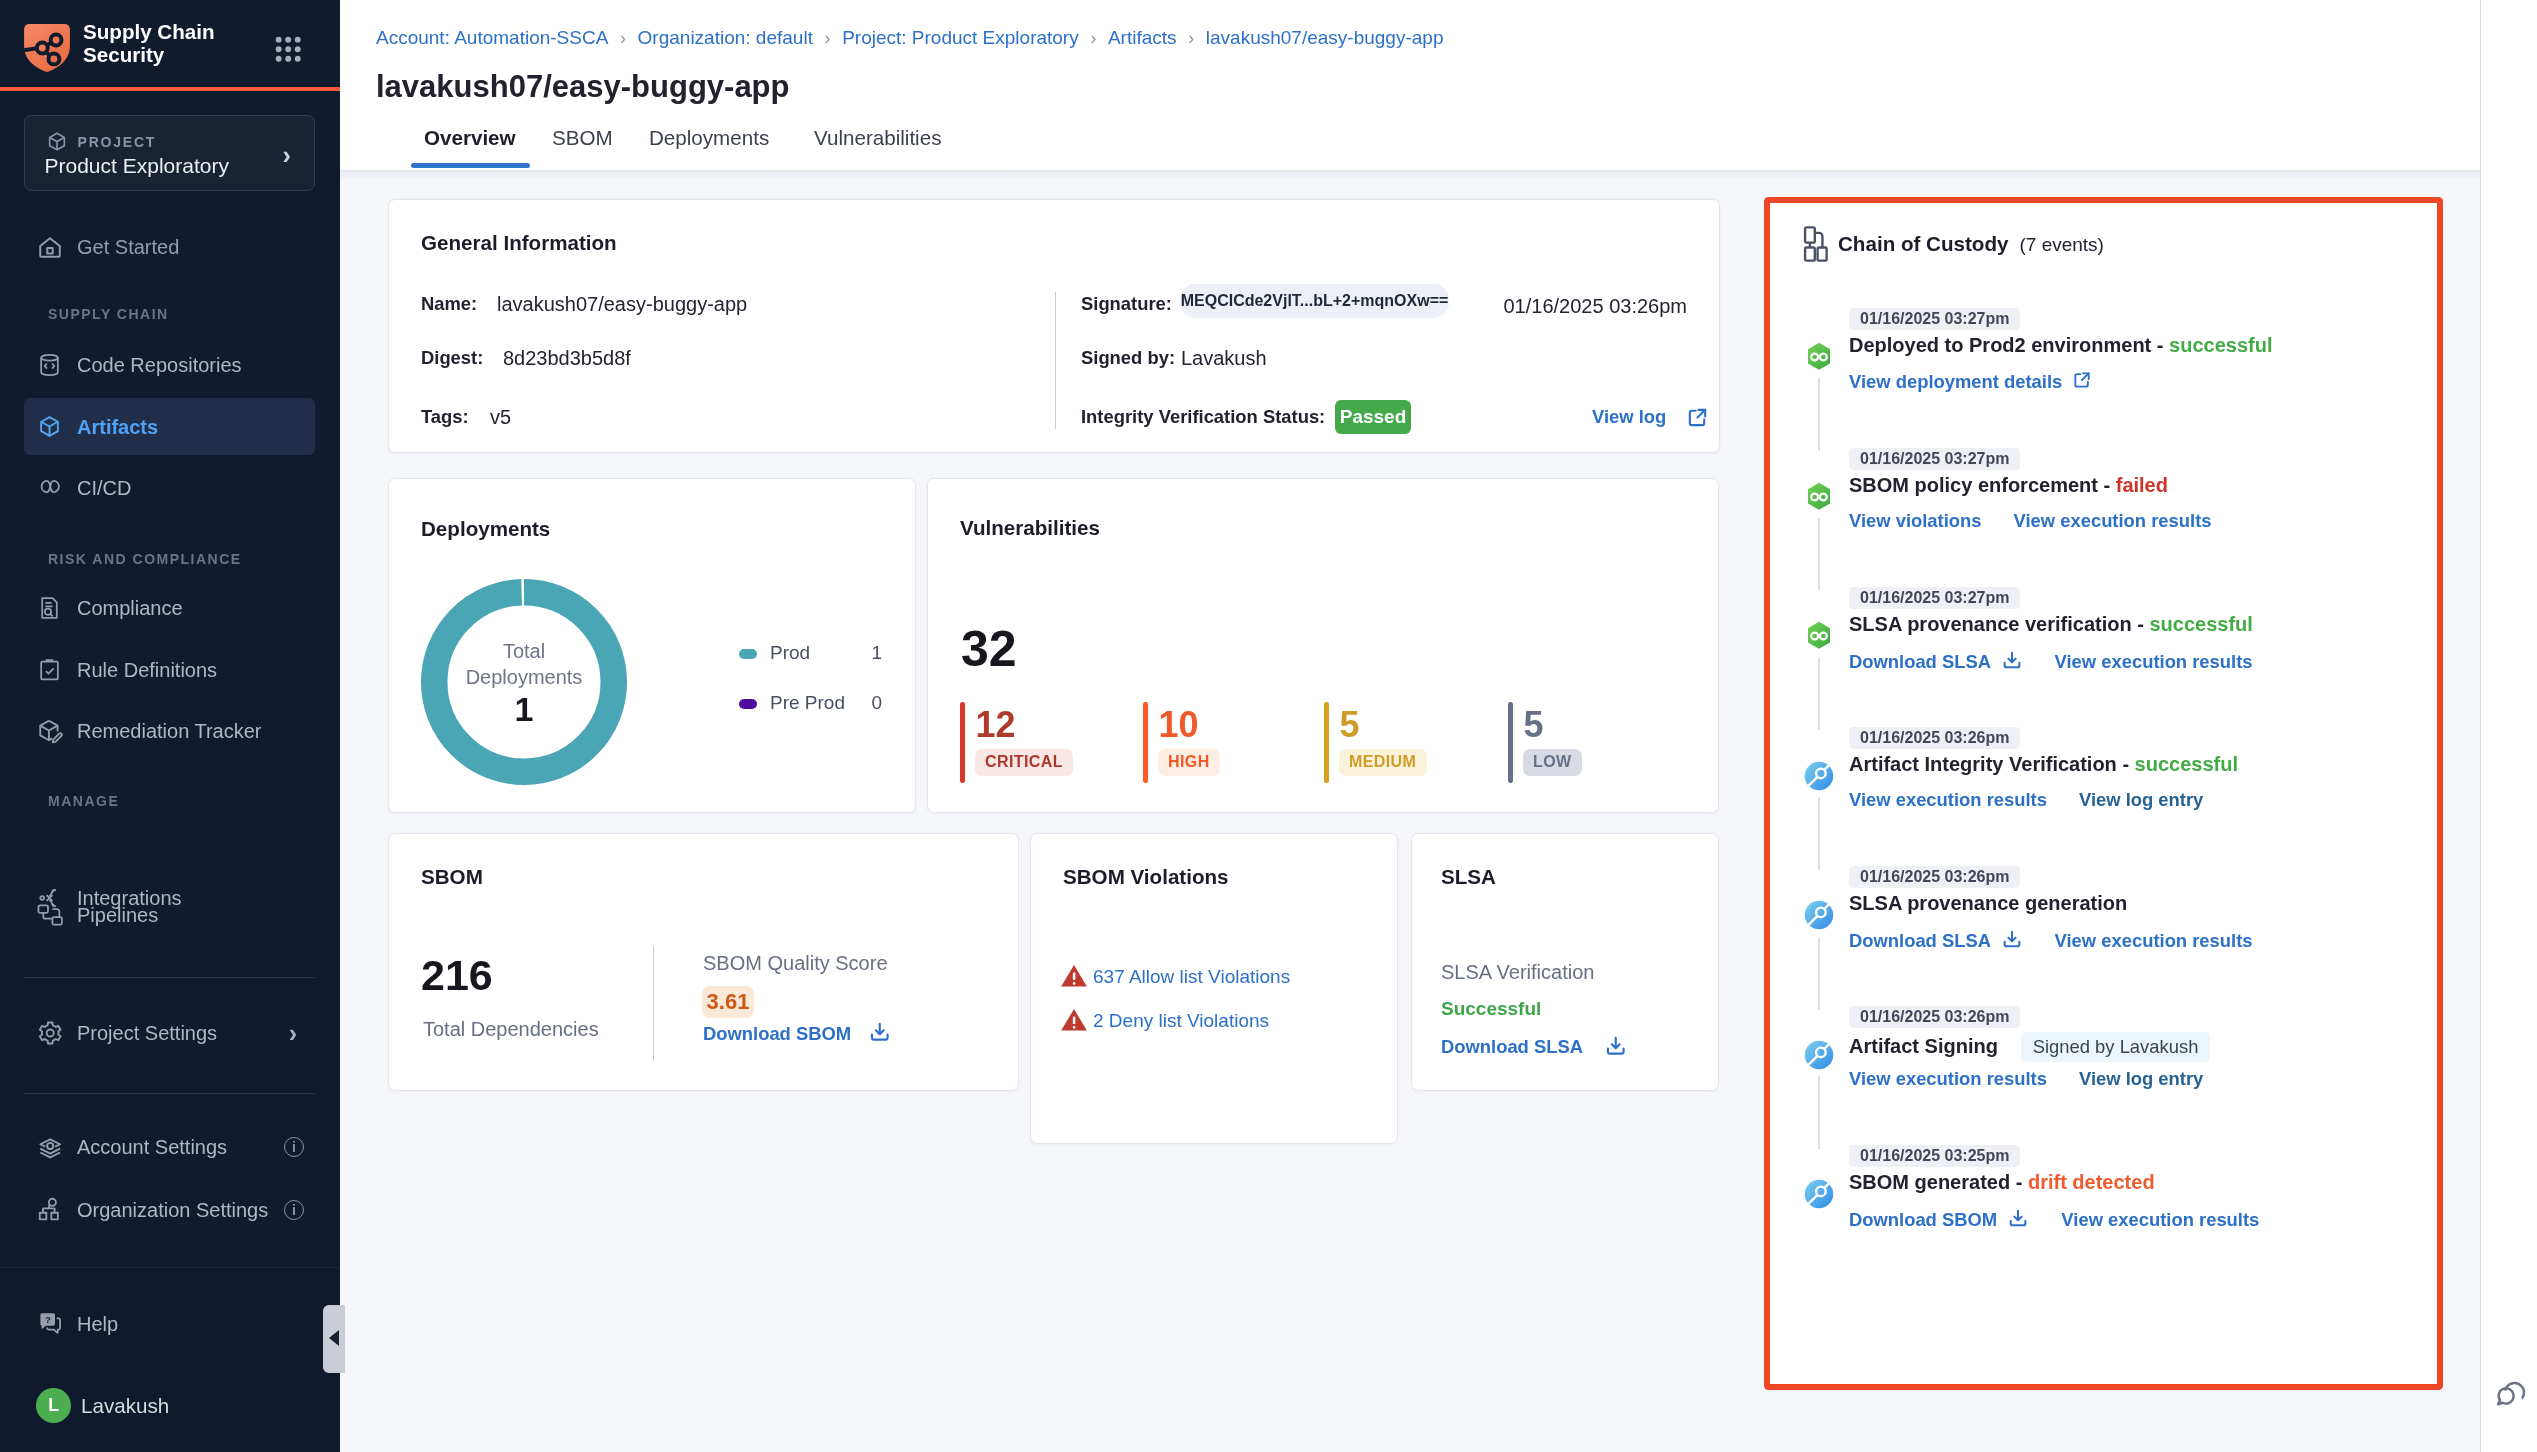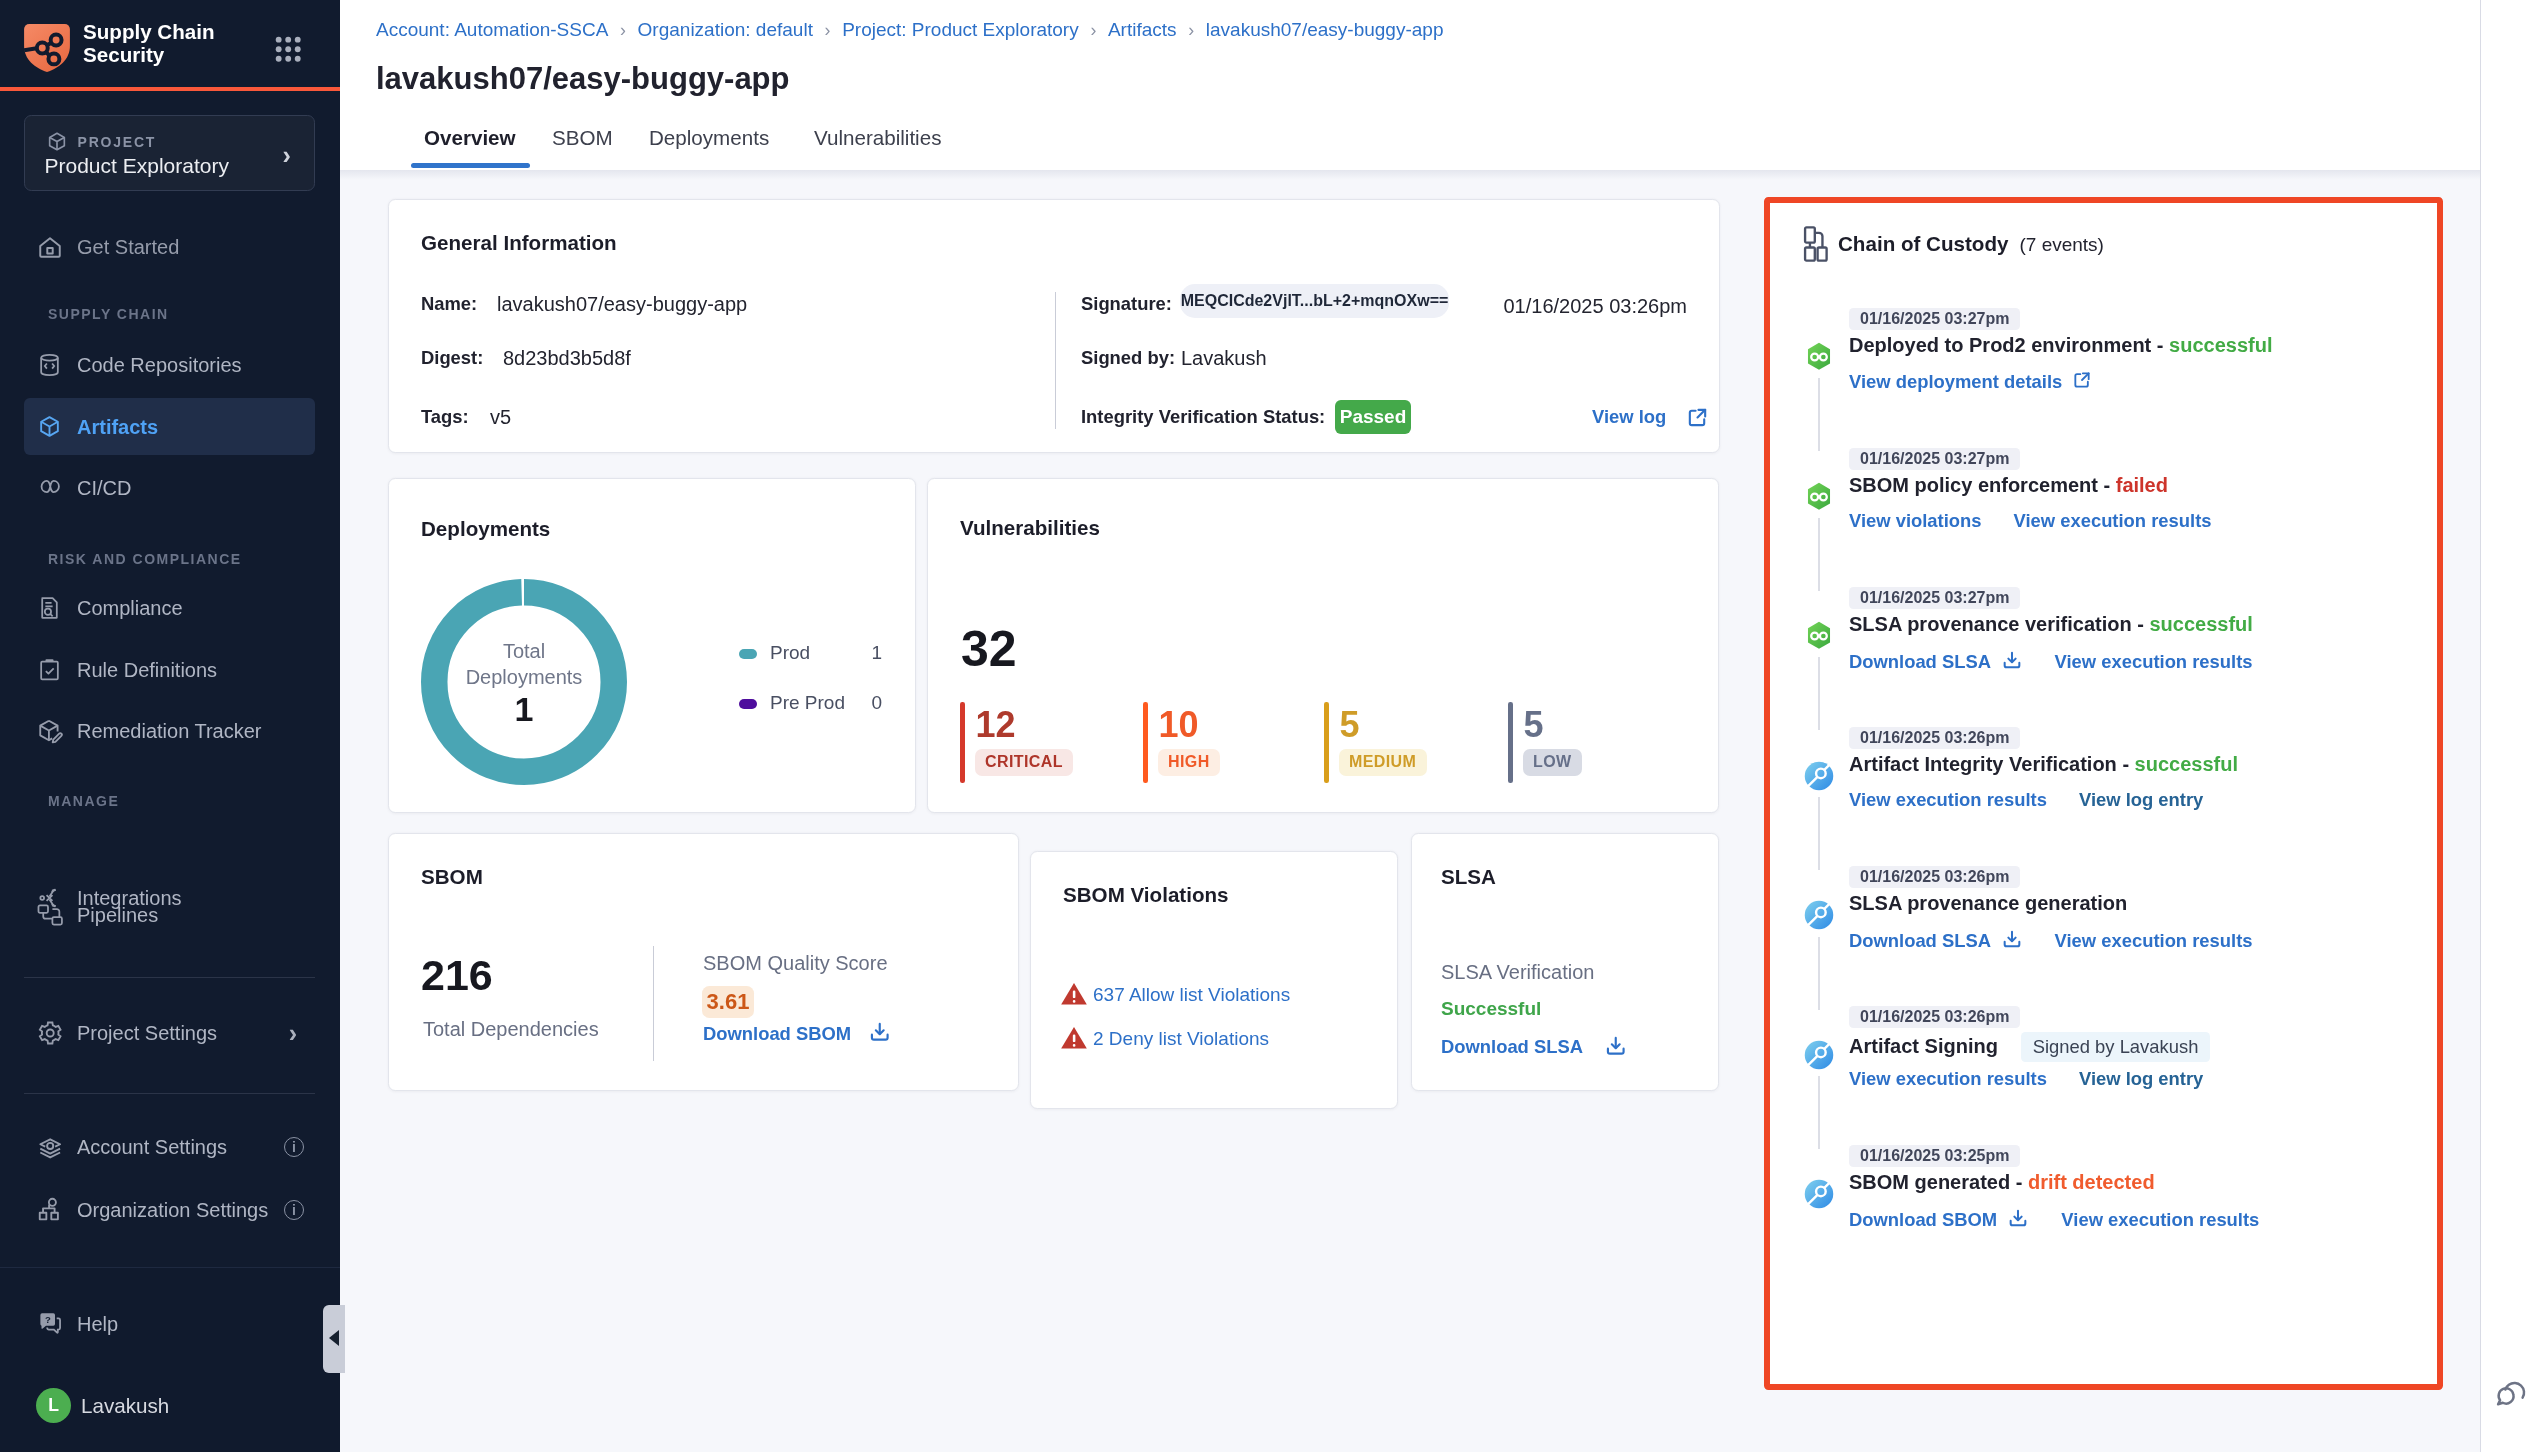--- a/index.html
+++ b/index.html
@@ -8,21 +8,21 @@
 .abs{position:absolute}
 
 #sidebar{position:absolute;left:0;top:0;width:340px;height:1452px;background:#111b2e;color:#aeb4c2;z-index:30}
 .sect{position:absolute;left:48px;font-size:14px;font-weight:700;letter-spacing:1.5px;color:#6b7489}
 .mitem{position:absolute;left:0;width:340px;height:47px}
 .mitem .ic{position:absolute;left:37px;top:50%;transform:translateY(-50%)}
 .mitem .tx{position:absolute;left:77px;top:50%;transform:translateY(-50%);font-size:20px;color:#b0b6c4;white-space:nowrap}
 .hr{position:absolute;left:23.5px;width:291px;height:0.7px;background:#2b3448}
 .info{position:absolute;width:20px;height:20px;border:1.5px solid #8a92a4;border-radius:50%;color:#8a92a4;font-size:14px;text-align:center;line-height:18.4px;font-weight:700}
 
-#hdr{position:absolute;left:340px;top:8px;width:2140px;height:105px;background:#fff;border-bottom:0.7px solid #d9dbe5;z-index:5}
+#hdr{position:absolute;left:340px;top:16px;width:2140px;height:105px;background:#fff;border-bottom:0.7px solid #d9dbe5;z-index:5}
 #crumbs{position:absolute;left:36px;top:11px;font-size:19px;color:#2d70c8;white-space:nowrap}
 #crumbs .sep{color:#8c93a5;padding:0 11.7px;font-size:17.6px}
 #title{position:absolute;left:36px;top:53px;font-size:31px;font-weight:700;color:#21222e}
 #tabbar{position:absolute;left:340px;top:106px;width:2140px;height:64px;background:#fff;z-index:5}
 .tab{position:absolute;top:20px;font-size:20.6px;color:#3d404d;white-space:nowrap}
 #tabline{position:absolute;left:71px;top:57px;width:119px;height:5.1px;background:#3074cb;border-radius:2.9px}
 
 #contentbg{position:absolute;left:340px;top:170px;width:2140px;height:1283px;background:#f6f7fb}
 #contentbg .topshadow{position:absolute;left:0;top:0;width:100%;height:10.3px;background:linear-gradient(#e4e6ee,#f6f7fb)}
 #rightstrip{position:absolute;left:2480px;top:0;width:58px;height:1452px;background:#fff;border-left:0.7px solid #d9dbe5;z-index:6}
@@ -144,21 +144,21 @@
   <div class="abs gray" style="left:314px;top:118px">SBOM Quality Score</div>
   <div class="abs" style="left:313px;top:152px;width:52px;height:32px;background:#fbe9d7;border-radius:7.3px;color:#cc5717;font-size:22px;font-weight:700;text-align:center;line-height:32px">3.61</div>
   <div class="abs blink" style="left:314px;top:189px">Download SBOM</div>
   <svg class="abs dlic" style="left:479px;top:186px" width="23.5" height="23.5" viewBox="0 0 24 24" fill="none" stroke="#2d70c8" stroke-width="2.2" stroke-linecap="round" stroke-linejoin="round">
         <path d="M12 4v10"></path>
         <path d="M8 10.5l4 4 4-4"></path>
         <path d="M4 15v3a2 2 0 0 0 2 2h12a2 2 0 0 0 2-2v-3"></path>
       </svg>
 </div>
 
-<div class="card" style="left:1030px;top:851px;width:368px;height:258px">
+<div class="card" style="left:1030px;top:833px;width:368px;height:311px">
   <div class="h1c" style="left:32px;top:31px">SBOM Violations</div>
   <svg class="abs warnic" style="left:29px;top:128px" viewBox="0 0 24 24">
         <path d="M12 2.6L23 21H1z" fill="#c0392f"></path>
         <rect x="11" y="9" width="2.2" height="6.5" fill="#fff" rx="1"></rect>
         <rect x="11" y="17.2" width="2.2" height="2.4" fill="#fff" rx="1"></rect>
       </svg>
   <div class="abs" style="left:62px;top:132px;font-size:19px;color:#2d70c8">637 Allow list Violations</div>
   <svg class="abs warnic" style="left:29px;top:172px" viewBox="0 0 24 24">
         <path d="M12 2.6L23 21H1z" fill="#c0392f"></path>
         <rect x="11" y="9" width="2.2" height="6.5" fill="#fff" rx="1"></rect>

